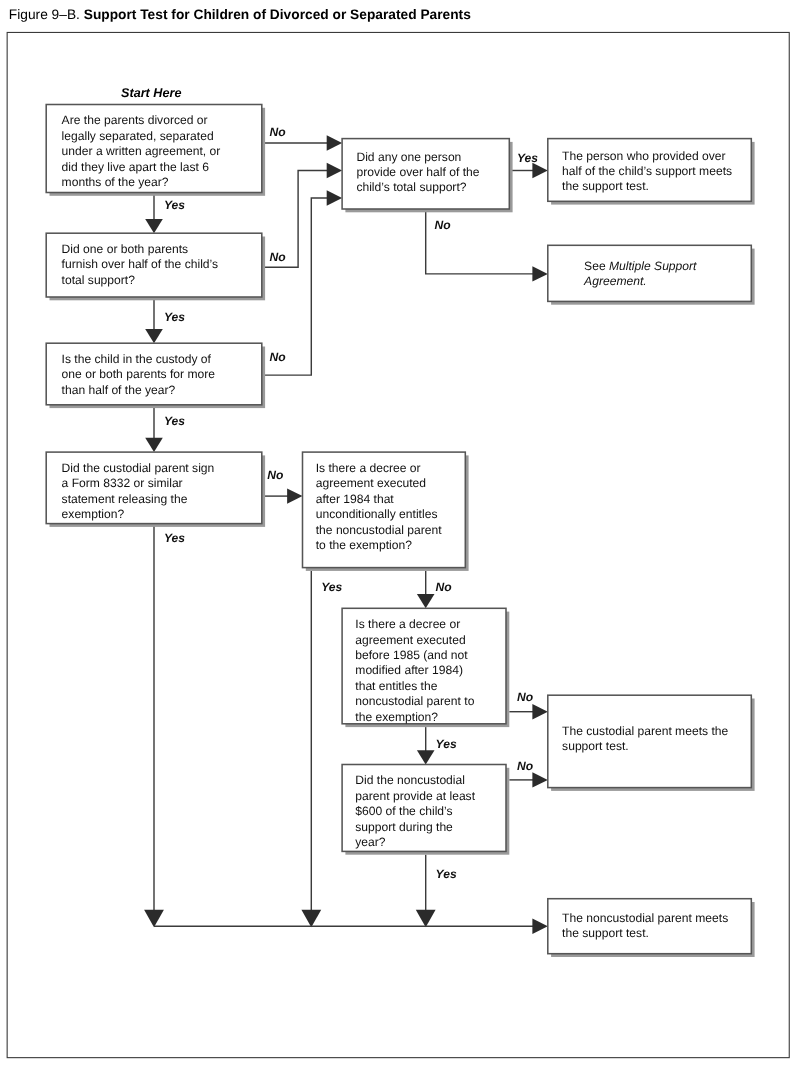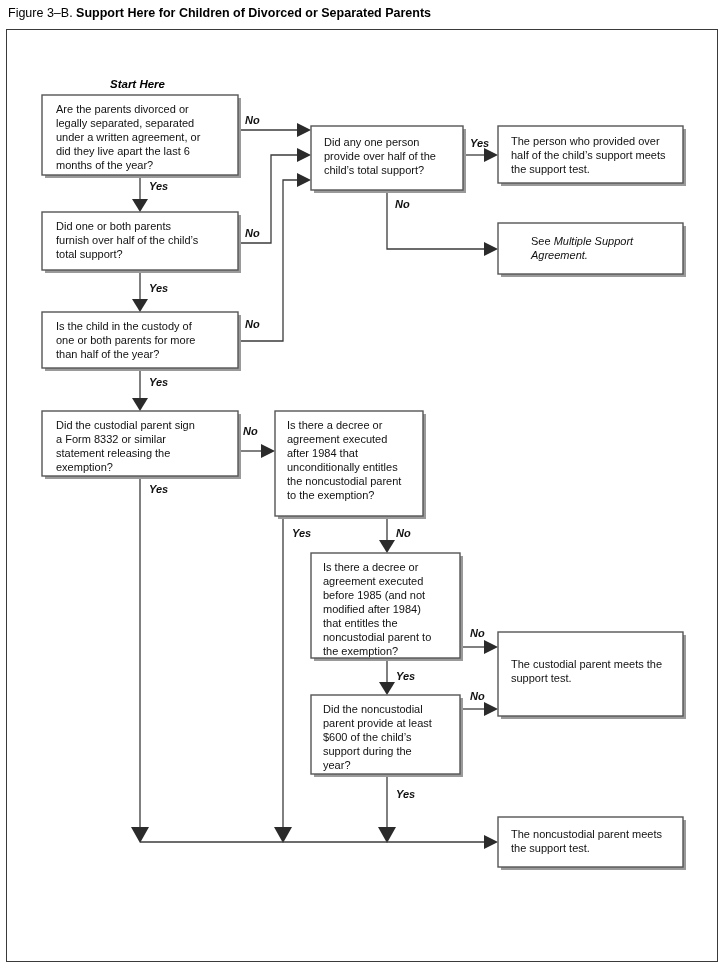--- a/index.html
+++ b/index.html
@@ -78,22 +78,22 @@
     font-style: italic;
     font-weight: bold;
     fill: #000000;
   }
   .italic-run { font-style: italic; }
 </style>
 </head>
 <body>
 
 <div id="figure-title">
-  <span class="fig-num">Figure 3–B.</span>
-  <span class="fig-name">Support Here for Children of Divorced or Separated Parents</span>
+  <span class="fig-num">Figure 9–B.</span>
+  <span class="fig-name">Support Test for Children of Divorced or Separated Parents</span>
 </div>
 
 <div id="chart-frame"></div>
 
 <svg id="flow" viewBox="0 0 725 974" xmlns="http://www.w3.org/2000/svg">
 
   <g>
 
     <path class="edge-line" d="M 238 130 L 298 130"></path>
     <polygon class="edge-arrow" points="297,123 311,130 297,137"></polygon>

